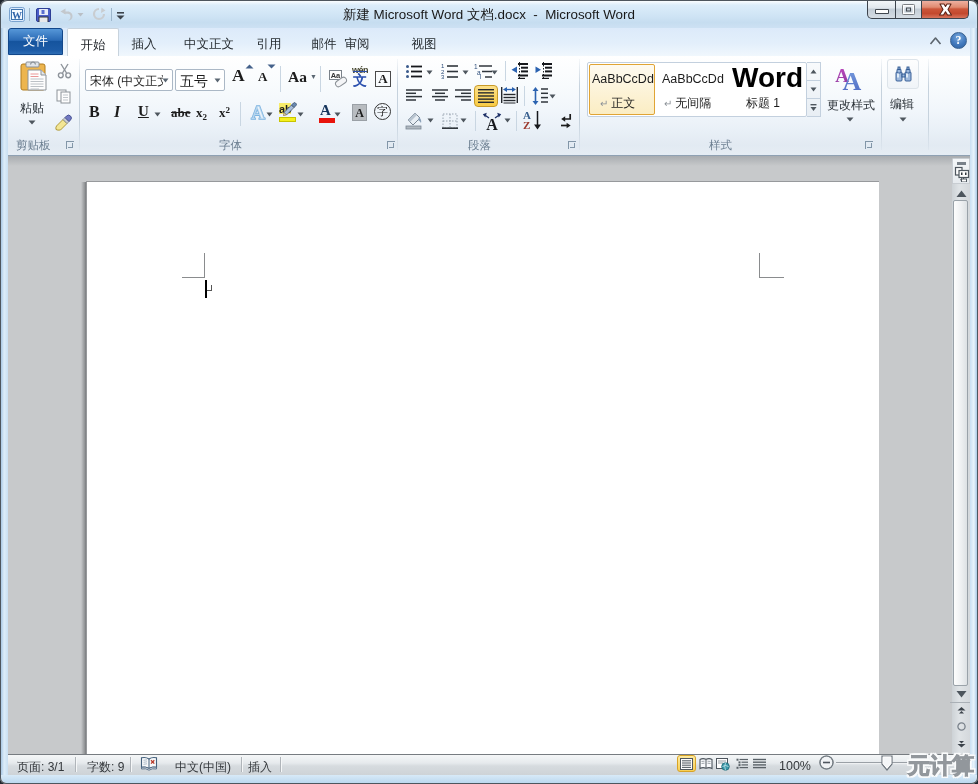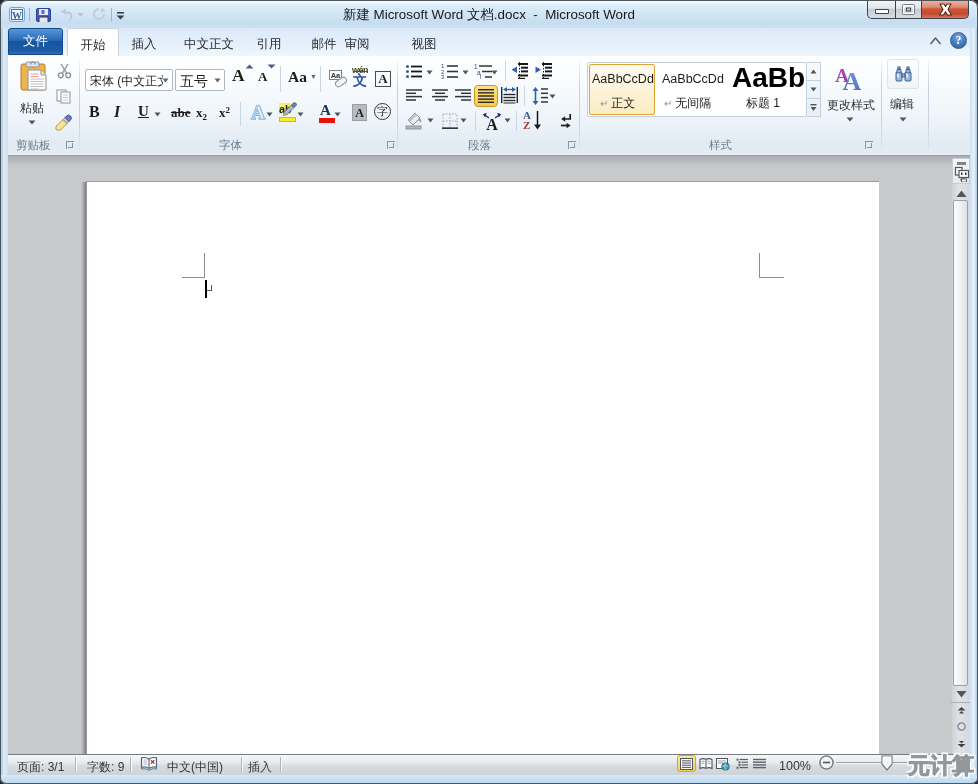--- a/index.html
+++ b/index.html
@@ -466,21 +466,21 @@
     <path d="M1 12.5 L7 12.5" stroke="#1c1c1c" stroke-width="1.7" fill="none"></path>
     <path d="M6.6 9.7 L6.6 15.3 L10.6 12.5 Z" fill="#1c1c1c"></path>
   </svg>
 
   <div class="abs" style="left:587px;top:62px;width:220px;height:55px;background:#fff;border:1px solid #c3d0de;border-radius:2px"></div>
   <div class="abs" style="left:589px;top:64px;width:66px;height:51px;background:linear-gradient(180deg,#fefaf0,#fbedc3);border:1px solid #e0a434;border-radius:2px"></div>
   <div class="abs" style="left:592px;top:72px;width:62px;font-size:12.5px;color:#1c1c1c">AaBbCcDd</div>
   <div class="abs" style="left:600px;top:95px;font-size:12px;color:#1c1c1c"><span style="color:#8a9096;font-size:10px">↵ </span>正文</div>
   <div class="abs" style="left:662px;top:72px;width:62px;font-size:12.5px;color:#1c1c1c">AaBbCcDd</div>
   <div class="abs" style="left:664px;top:95px;font-size:12px;color:#1c1c1c"><span style="color:#8a9096;font-size:10px">↵ </span>无间隔</div>
-  <div class="abs" style="left:732px;top:62px;width:74px;font-size:28px;font-weight:bold;color:#000;font-family:'Liberation Sans',sans-serif;overflow:hidden;height:28px">AaBb</div>
+  <div class="abs" style="left:732px;top:62px;width:74px;font-size:28px;font-weight:bold;color:#000;font-family:'Liberation Sans',sans-serif;overflow:hidden;height:28px">Word</div>
   <div class="abs" style="left:746px;top:95px;font-size:12px;color:#1c1c1c">标题 1</div>
   <div class="abs" style="left:807px;top:62px;width:14px;height:55px;border:1px solid #c3d0de;border-left:none;background:linear-gradient(180deg,#f8fafc,#e8eef4)">
     <div style="position:absolute;left:0;top:17px;width:13px;height:1px;background:#c3d0de"></div>
     <div style="position:absolute;left:0;top:35px;width:13px;height:1px;background:#c3d0de"></div>
     <svg style="position:absolute;left:3px;top:6px" width="7" height="5" viewBox="0 0 7 5">
         <path d="M0.5 4.5 L6.5 4.5 L3.5 0.5 Z" fill="#4e565e"></path>
       </svg>
     <svg style="position:absolute;left:3px;top:24px" width="7" height="5" viewBox="0 0 7 5">
         <path d="M0.5 0.5 L6.5 0.5 L3.5 4.5 Z" fill="#4e565e"></path>
       </svg>
@@ -647,18 +647,18 @@
   <div class="sbdiv" style="left:75px"></div>
   <div class="sbtext" style="left:87px">字数: 9</div>
   <div class="sbdiv" style="left:130px"></div>
   <svg class="abs" style="left:140px;top:756px;z-index:21" width="18" height="15" viewBox="0 0 18 15">
     <path d="M9 3 Q6 0.8 1.5 1.8 L1.5 11.3 Q6 10.3 9 12.5 Q12 10.3 16.5 11.3 L16.5 1.8 Q12 0.8 9 3 Z" fill="#f6f8fa" stroke="#44607c" stroke-width="1.1"></path>
     <path d="M9 3 L9 12.5" stroke="#44607c" stroke-width="1"></path>
     <path d="M1.5 11.3 Q6 10.3 9 12.5 Q12 10.3 16.5 11.3 L16.5 13 Q12 12 9 14.2 Q6 12 1.5 13 Z" fill="#d8dde2" stroke="#44607c" stroke-width="0.8"></path>
     <path d="M3.5 4.3 L7 3.8 M3.5 6.3 L7 5.8 M3.5 8.3 L7 7.8" stroke="#90a4b4" stroke-width="0.7" fill="none"></path>
     <path d="M11 7.6 L14.3 4.3 M11 4.3 L14.3 7.6" stroke="#b73828" stroke-width="1.3"></path>
   </svg>
-  <div class="sbtext" style="left:167px">中文(中国)</div>
+  <div class="sbtext" style="left:175px">中文(中国)</div>
   <div class="sbdiv" style="left:241px"></div>
   <div class="sbtext" style="left:248px">插入</div>
   <div class="sbdiv" style="left:280px"></div>
 </div>
 <div id="frame-edge"></div>
 
 </body></html>

